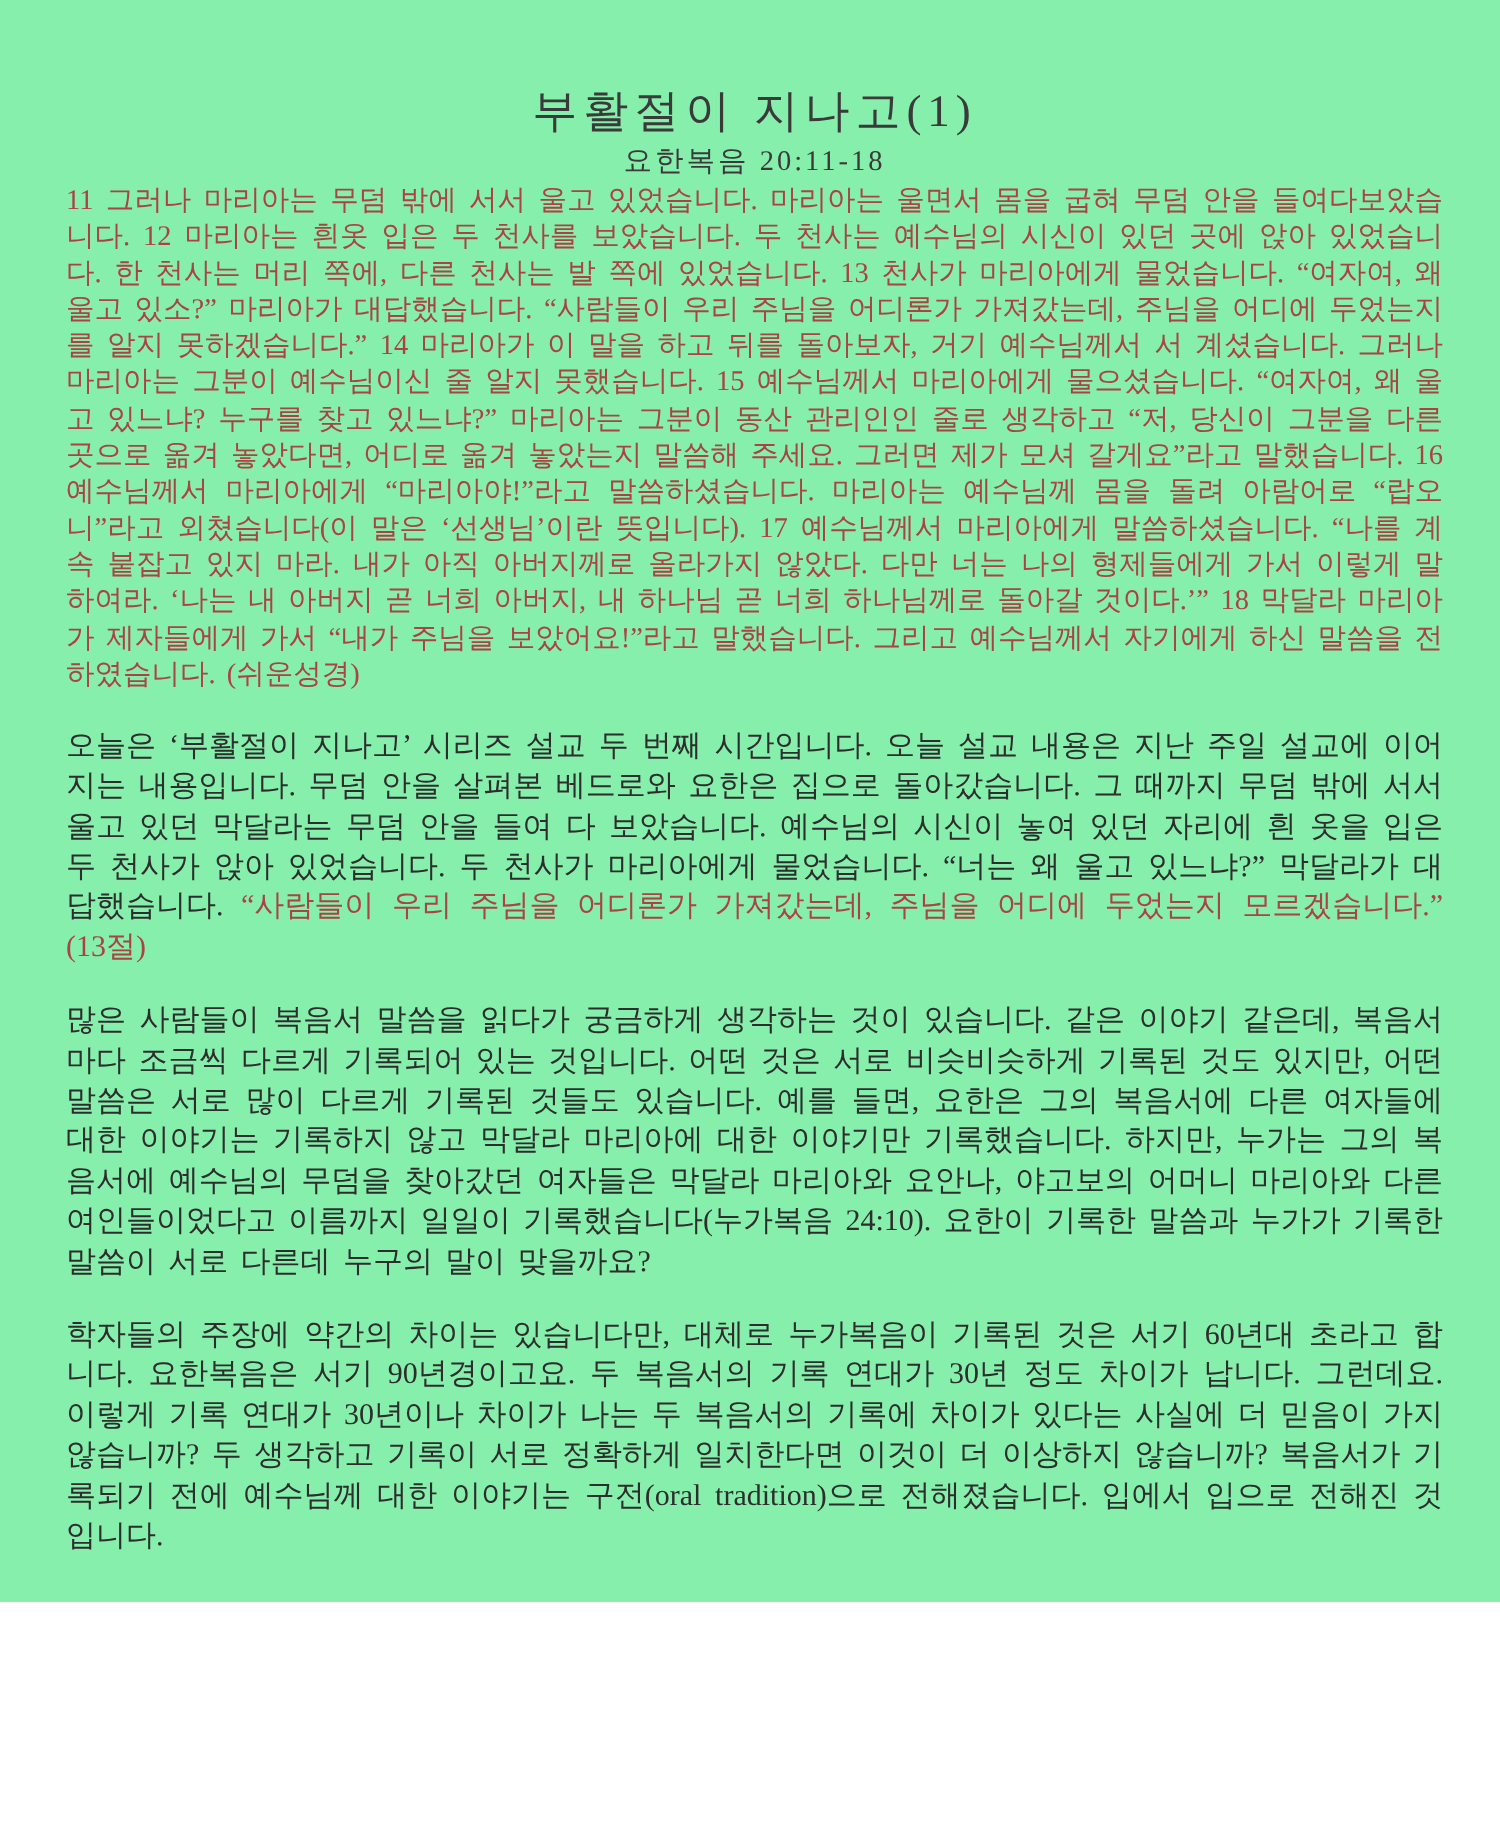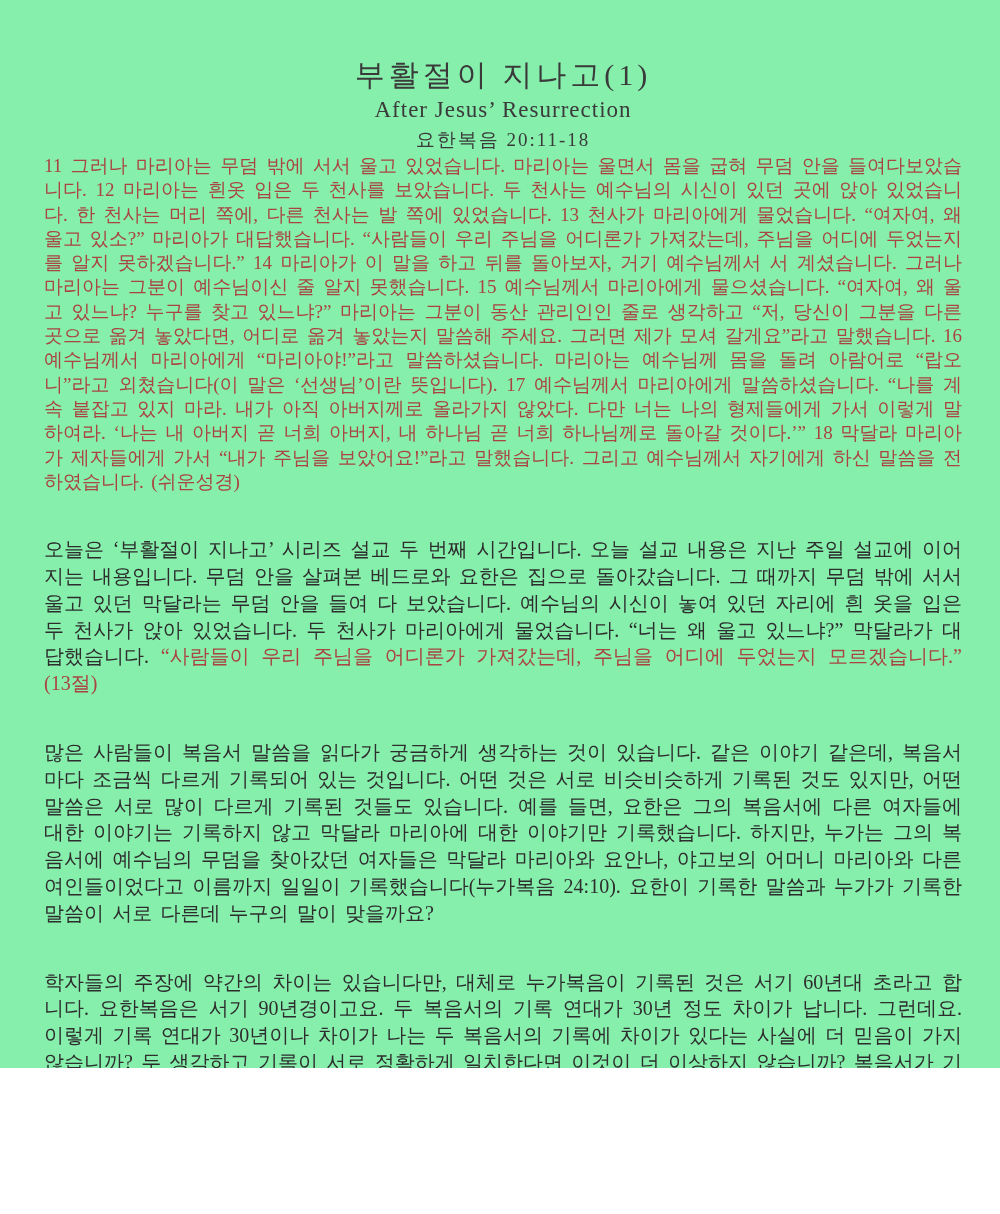--- a/index.html
+++ b/index.html
@@ -29,21 +29,21 @@
     font-size: 19px; font-weight: 400;
     color: #3a3a3a; line-height: 28px; letter-spacing: 2px;
   }
   p { text-align: justify; text-justify: inter-word; }
   .scripture {
     font-size: 19px; line-height: 24.3px;
     color: #a94442;
     word-spacing: 0.14em;
   }
   .body-para {
-    margin-top: 42px;
+    margin-top: 22px;
     font-size: 20px; line-height: 26.8px;
     color: #2d2d2d;
     word-spacing: 0.16em;
   }
   .red-inline { color: #a94442; }
   footer {
     position: absolute; left: 40px; right: 36px; top: 1156px;
   }
   .footer-rule {
     border: none; border-top: 1.5px solid #4d4d4d; height: 0;
@@ -59,21 +59,20 @@
     font-size: 21px; color: #2e4a74;
   }
 </style>
 </head>
 <body>
 
 <div class="page">
 
   <header>
     <div class="title">부활절이 지나고(1)</div>
-    <div class="subtitle">After Jesus’ Resurrection</div>
     <div class="reference">요한복음 20:11-18</div>
   </header>
 
   <p class="scripture">11 그러나 마리아는 무덤 밖에 서서 울고 있었습니다. 마리아는 울면서 몸을 굽혀 무덤 안을 들여다보았습니다. 12 마리아는 흰옷 입은 두 천사를 보았습니다. 두 천사는 예수님의 시신이 있던 곳에 앉아 있었습니다. 한 천사는 머리 쪽에, 다른 천사는 발 쪽에 있었습니다. 13 천사가 마리아에게 물었습니다. “여자여, 왜 울고 있소?” 마리아가 대답했습니다. “사람들이 우리 주님을 어디론가 가져갔는데, 주님을 어디에 두었는지를 알지 못하겠습니다.” 14 마리아가 이 말을 하고 뒤를 돌아보자, 거기 예수님께서 서 계셨습니다. 그러나 마리아는 그분이 예수님이신 줄 알지 못했습니다. 15 예수님께서 마리아에게 물으셨습니다. “여자여, 왜 울고 있느냐? 누구를 찾고 있느냐?” 마리아는 그분이 동산 관리인인 줄로 생각하고 “저, 당신이 그분을 다른 곳으로 옮겨 놓았다면, 어디로 옮겨 놓았는지 말씀해 주세요. 그러면 제가 모셔 갈게요”라고 말했습니다. 16 예수님께서 마리아에게 “마리아야!”라고 말씀하셨습니다. 마리아는 예수님께 몸을 돌려 아람어로 “랍오니”라고 외쳤습니다(이 말은 ‘선생님’이란 뜻입니다). 17 예수님께서 마리아에게 말씀하셨습니다. “나를 계속 붙잡고 있지 마라. 내가 아직 아버지께로 올라가지 않았다. 다만 너는 나의 형제들에게 가서 이렇게 말하여라. ‘나는 내 아버지 곧 너희 아버지, 내 하나님 곧 너희 하나님께로 돌아갈 것이다.’” 18 막달라 마리아가 제자들에게 가서 “내가 주님을 보았어요!”라고 말했습니다. 그리고 예수님께서 자기에게 하신 말씀을 전하였습니다. (쉬운성경)</p>
 
   <p class="body-para"><span>오늘은 ‘부활절이 지나고’ 시리즈 설교 두 번째 시간입니다. 오늘 설교 내용은 지난 주일 설교에 이어지는 내용입니다. 무덤 안을 살펴본 베드로와 요한은 집으로 돌아갔습니다. 그 때까지 무덤 밖에 서서 울고 있던 막달라는 무덤 안을 들여 다 보았습니다. 예수님의 시신이 놓여 있던 자리에 흰 옷을 입은 두 천사가 앉아 있었습니다. 두 천사가 마리아에게 물었습니다. “너는 왜 울고 있느냐?” 막달라가 대답했습니다. </span><span class="red-inline">“사람들이 우리 주님을 어디론가 가져갔는데, 주님을 어디에 두었는지 모르겠습니다.” (13절)</span></p>
 
   <p class="body-para">많은 사람들이 복음서 말씀을 읽다가 궁금하게 생각하는 것이 있습니다. 같은 이야기 같은데, 복음서마다 조금씩 다르게 기록되어 있는 것입니다. 어떤 것은 서로 비슷비슷하게 기록된 것도 있지만, 어떤 말씀은 서로 많이 다르게 기록된 것들도 있습니다. 예를 들면, 요한은 그의 복음서에 다른 여자들에 대한 이야기는 기록하지 않고 막달라 마리아에 대한 이야기만 기록했습니다. 하지만, 누가는 그의 복음서에 예수님의 무덤을 찾아갔던 여자들은 막달라 마리아와 요안나, 야고보의 어머니 마리아와 다른 여인들이었다고 이름까지 일일이 기록했습니다(누가복음 24:10). 요한이 기록한 말씀과 누가가 기록한 말씀이 서로 다른데 누구의 말이 맞을까요?</p>
 
   <p class="body-para">학자들의 주장에 약간의 차이는 있습니다만, 대체로 누가복음이 기록된 것은 서기 60년대 초라고 합니다. 요한복음은 서기 90년경이고요. 두 복음서의 기록 연대가 30년 정도 차이가 납니다. 그런데요. 이렇게 기록 연대가 30년이나 차이가 나는 두 복음서의 기록에 차이가 있다는 사실에 더 믿음이 가지 않습니까? 두 생각하고 기록이 서로 정확하게 일치한다면 이것이 더 이상하지 않습니까? 복음서가 기록되기 전에 예수님께 대한 이야기는 구전(oral tradition)으로 전해졌습니다. 입에서 입으로 전해진 것입니다.</p>

